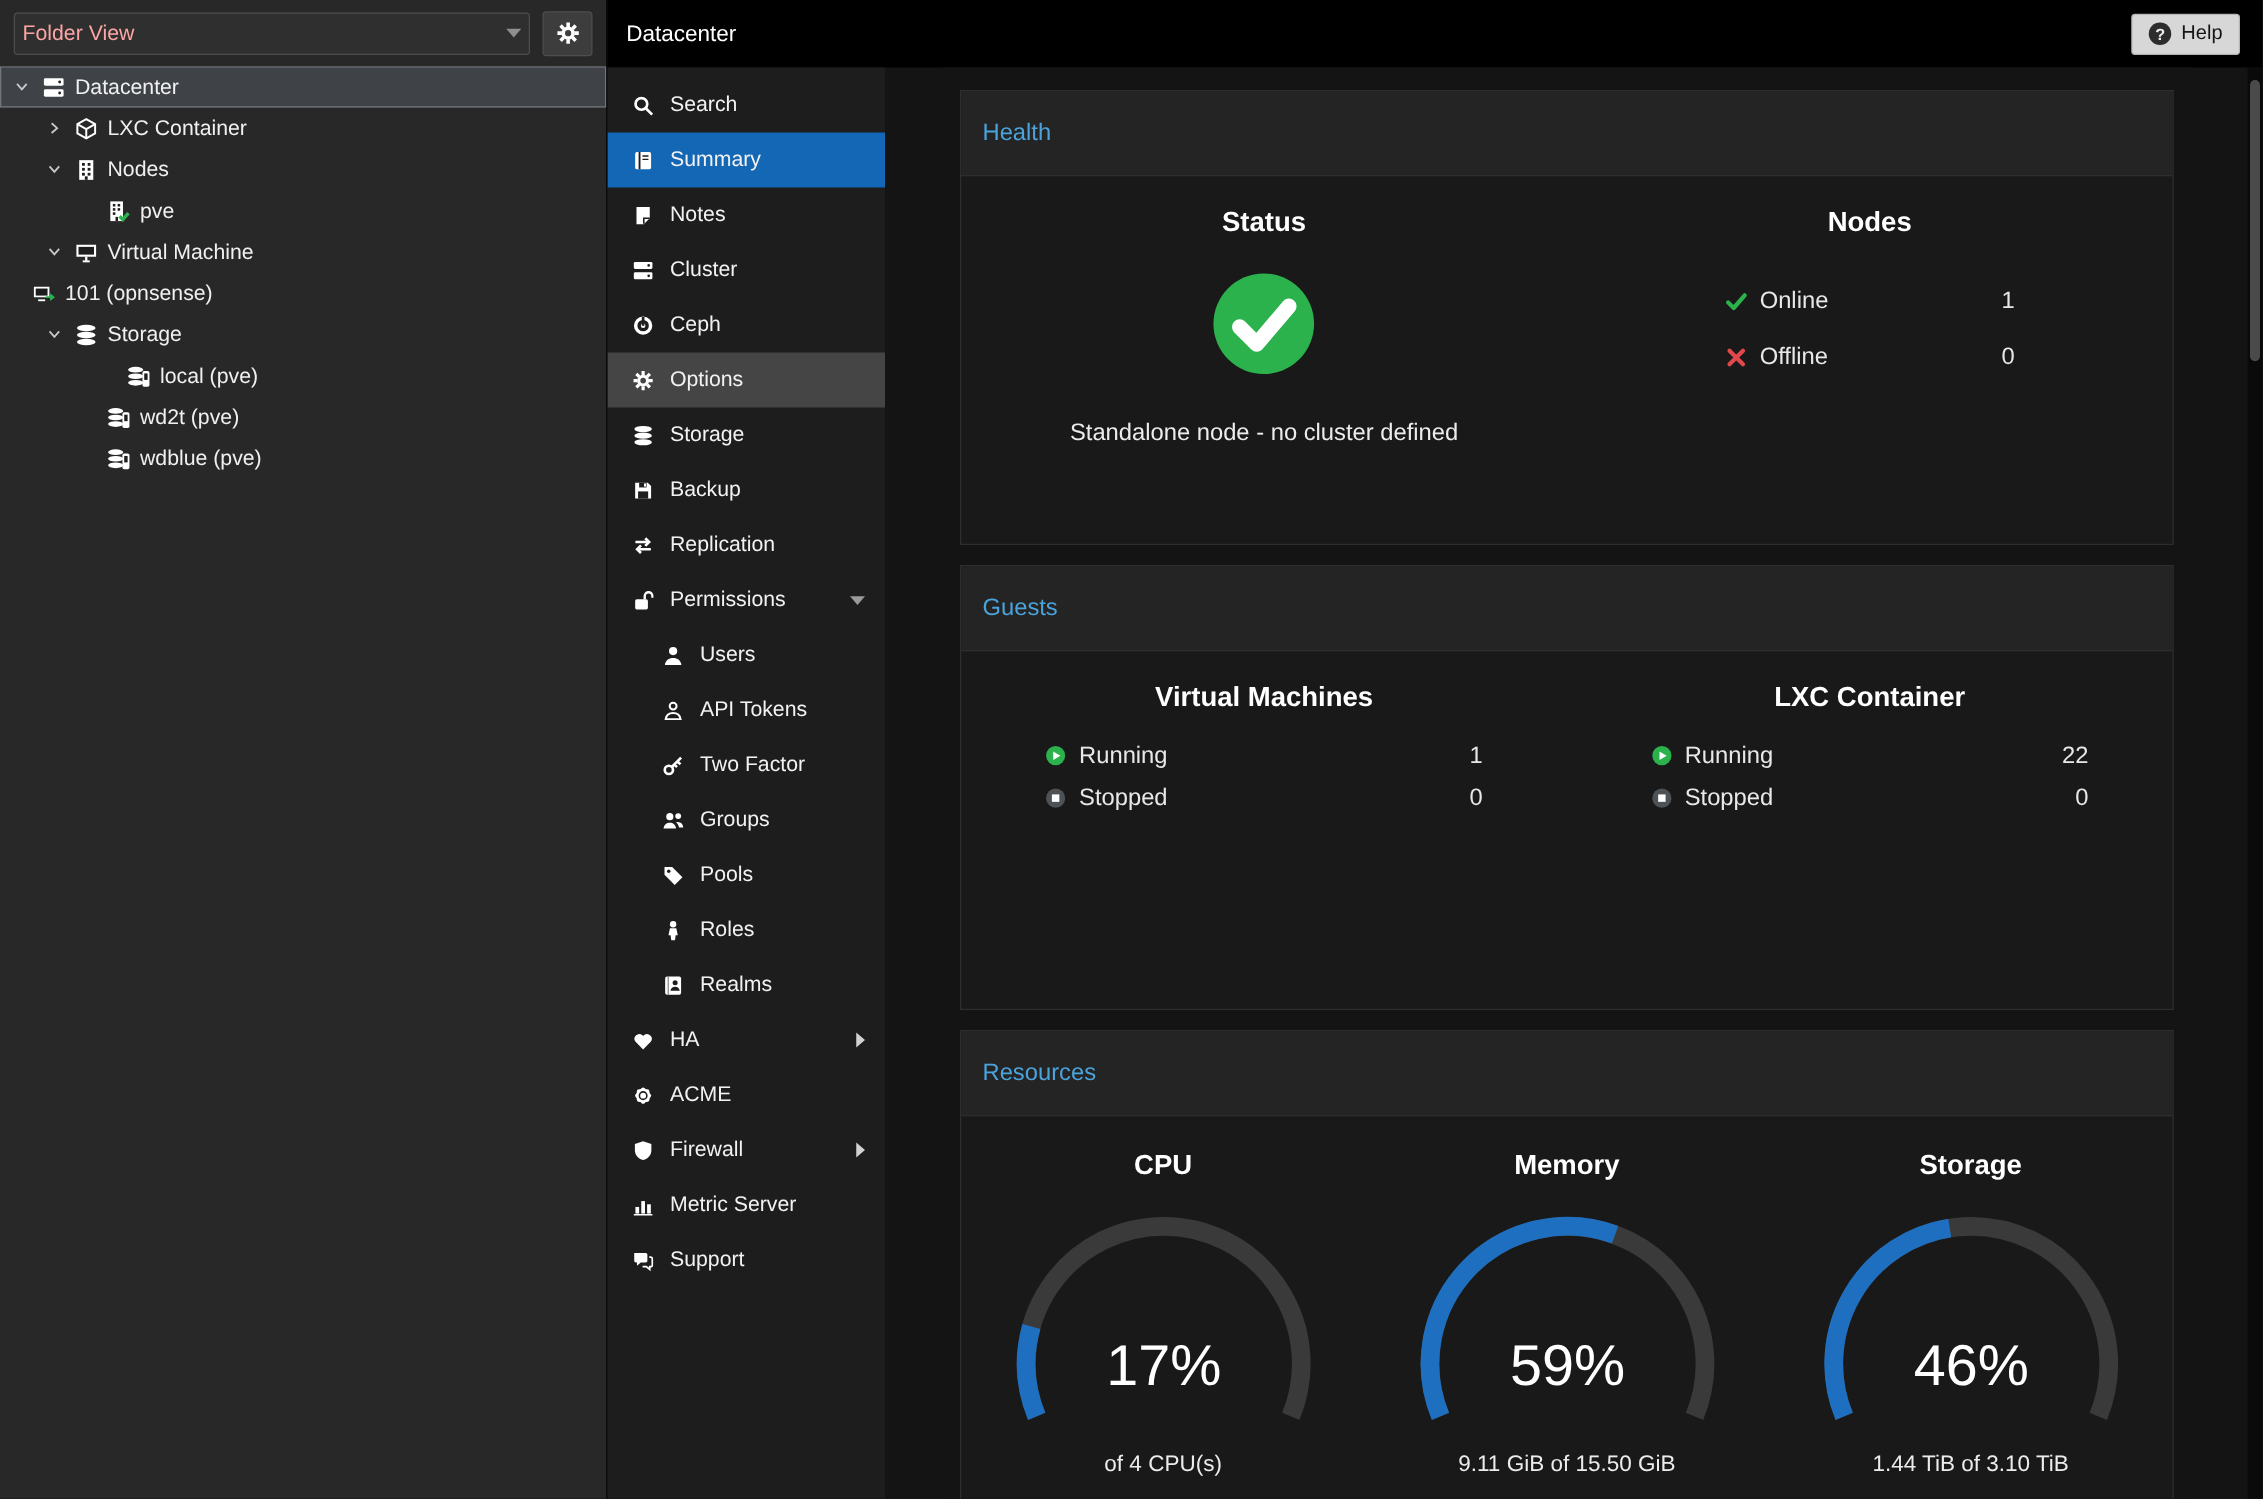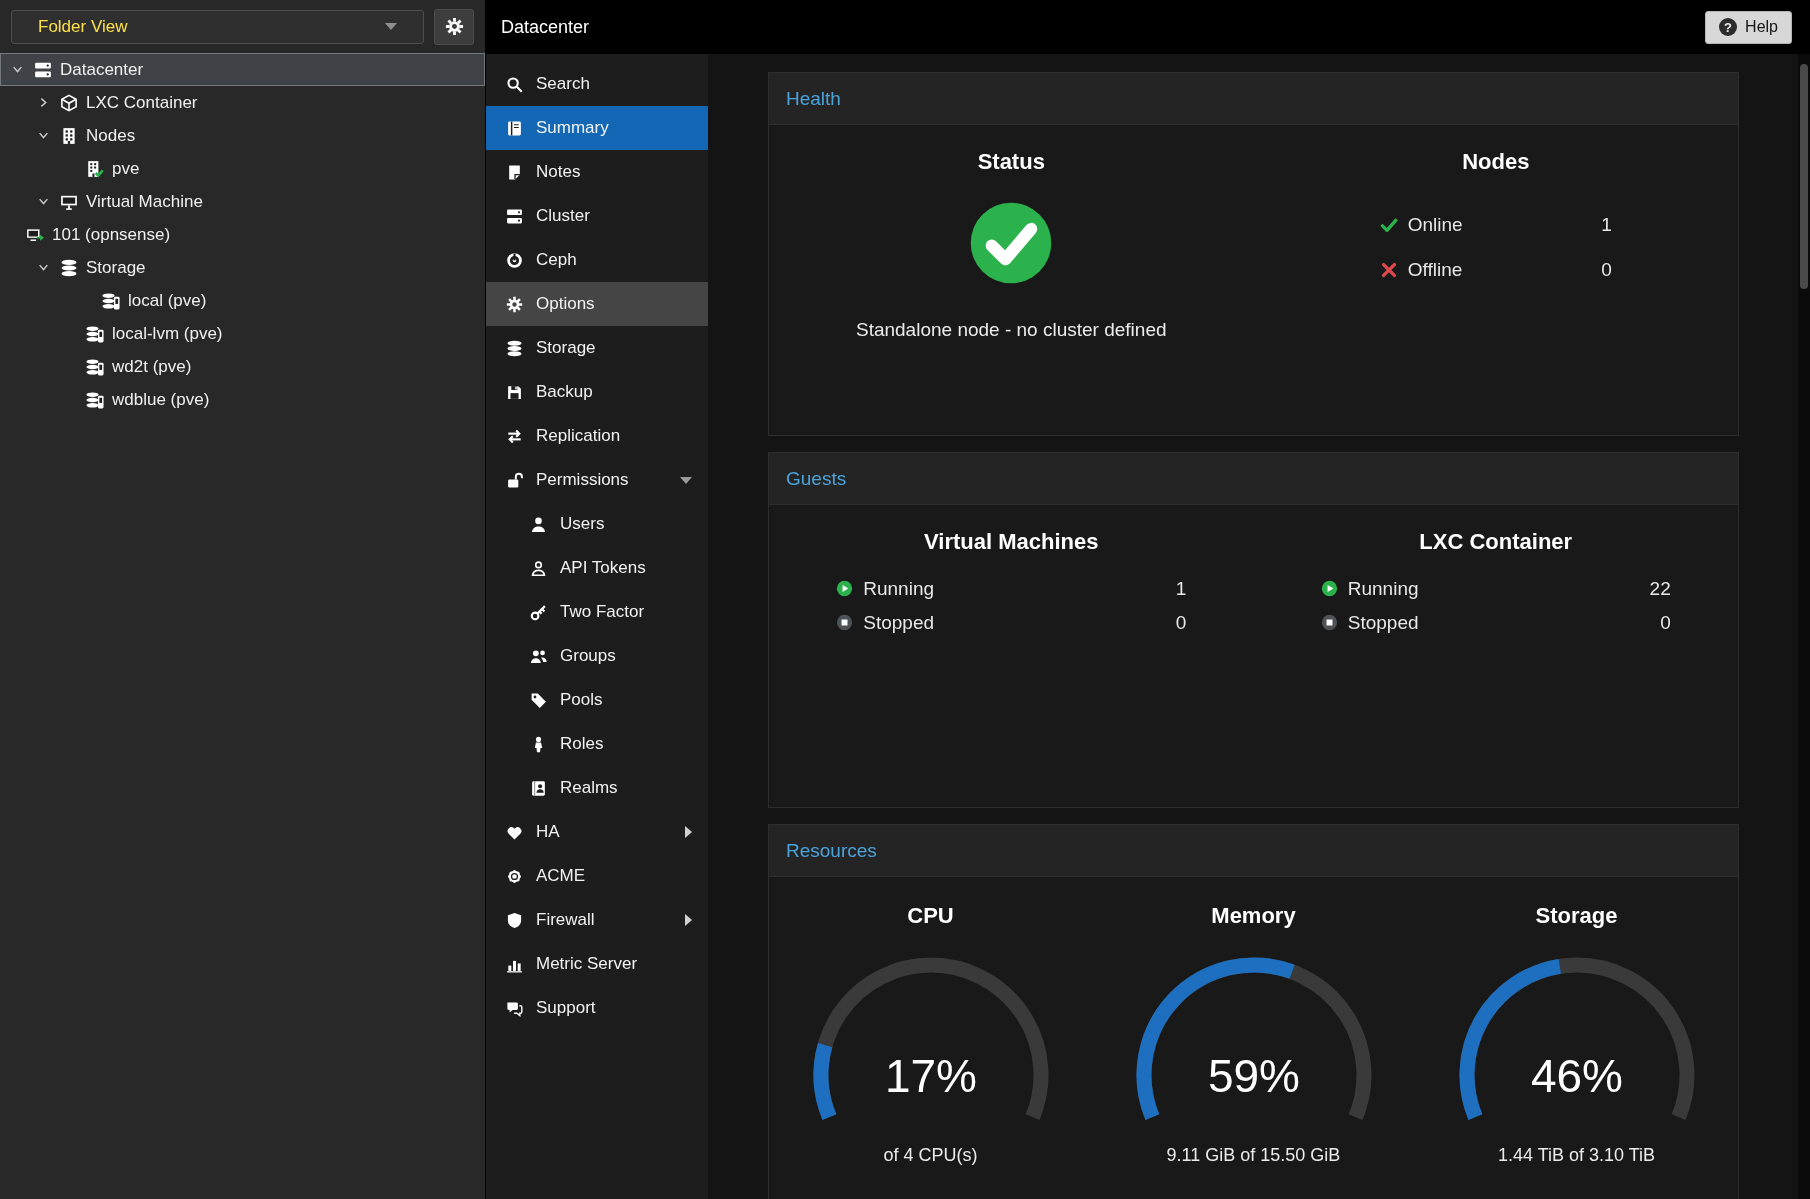--- a/index.html
+++ b/index.html
@@ -9,21 +9,21 @@
     background:#141414; color:#e8e8e8;
     -webkit-font-smoothing:antialiased;
   }
   .app { display:flex; width:100%; height:100%; }
 
   
   .left-panel { width:486px; flex:none; background:#282828; display:flex; flex-direction:column; border-right:1px solid #000; }
   .left-top { height:53px; flex:none; display:flex; align-items:center; gap:10px; padding:0 11px; }
   .view-select {
     flex:1; height:34px; background:#2f2f2f; border:1px solid #4d4d4d; border-radius:3px;
-    display:flex; align-items:center; padding:0 26px; font-size:17px; color:#fde047; cursor:pointer;justify-content:flex-end;
+    display:flex; align-items:center; padding:0 6px; font-size:17px; color:#fca5a5; cursor:pointer;justify-content:flex-end;
   }
   .vs-arrow { margin-left:auto; width:0; height:0; border-left:6px solid transparent; border-right:6px solid transparent; border-top:7px solid #8f8f8f; }
   .gear-btn { width:40px; height:36px; flex:none; background:#3d3d3d; border:1px solid #4d4d4d; border-radius:3px; display:flex; align-items:center; justify-content:center; cursor:pointer; }
   .gear-btn svg { width:19px; height:19px; }
 
   .tree { flex:1; overflow:hidden; font-size:17px; color:#f0f0f0; }
   .tree-row { height:33px; display:flex; align-items:center; gap:8px; cursor:pointer; white-space:nowrap; }
   .tree-row.selected { background:#3f4348; outline:1px solid #71787e; outline-offset:-1px; }
   .expander { width:18px; flex:none; display:flex; justify-content:center; align-items:center; }
   .icon { display:inline-flex; align-items:center; justify-content:center; }
@@ -45,21 +45,21 @@
   .menu-row.focused { background:#454545; }
   .menu-row.indented { padding-left:44px; }
   .menu-row .icon svg { width:17px; height:17px; }
   .m-arrow { margin-left:auto; }
   .arrow-down { width:0; height:0; border-left:6px solid transparent; border-right:6px solid transparent; border-top:7px solid #9a9a9a; }
   .arrow-right { width:0; height:0; border-top:6px solid transparent; border-bottom:6px solid transparent; border-left:7px solid #d2d2d2; }
 
   
   .content { flex:1; min-width:0; background:#141414; padding:18px 14px 0 15px; display:flex; flex-direction:column; gap:16px; overflow:hidden; }
   .panel { background:#191919; border:1px solid #2e2e2e; flex:none; }
-  .panel-header { height:52px; background:#242424; border-bottom:1px solid #2e2e2e; display:flex; align-items:center; padding:0 17px; font-size:19px; color:#4ba3dc; }
+  .panel-header { height:68px; background:#242424; border-bottom:1px solid #2e2e2e; display:flex; align-items:center; padding:0 17px; font-size:19px; color:#4ba3dc; }
   .panel.health { height:364px; }
   .panel.guests { height:356px; }
   .panel.resources { height:560px; }
 
   .panel-body { display:flex; }
   .col-half { flex:1; display:flex; flex-direction:column; align-items:center; }
   .block-title { margin-top:24px; font-size:22px; font-weight:bold; color:#fff; }
 
   .status-circle { margin-top:26px; }
   .status-circle svg { width:84px; height:84px; }
@@ -238,35 +238,20 @@
               <g fill="#ffffff">
                 <ellipse cx="5.8" cy="3.3" rx="5.4" ry="2"></ellipse>
                 <ellipse cx="5.8" cy="8" rx="5.4" ry="2"></ellipse>
                 <ellipse cx="5.8" cy="12.7" rx="5.4" ry="2"></ellipse>
                 <rect x="10.6" y="4.3" width="5" height="11.2" rx="1.2"></rect>
               </g>
               <rect x="11.9" y="6" width="2.4" height="4.6" fill="#1d1d1d"></rect>
             </svg>
           </span>
           <span class="tlabel">local (pve)</span>
-        </div>
-        <div class="tree-row" style="padding-left: 60px;">
-          <span class="expander"></span>
-          <span class="icon">
-            <svg viewBox="0 0 16 16">
-              <g fill="#ffffff">
-                <ellipse cx="5.8" cy="3.3" rx="5.4" ry="2"></ellipse>
-                <ellipse cx="5.8" cy="8" rx="5.4" ry="2"></ellipse>
-                <ellipse cx="5.8" cy="12.7" rx="5.4" ry="2"></ellipse>
-                <rect x="10.6" y="4.3" width="5" height="11.2" rx="1.2"></rect>
-              </g>
-              <rect x="11.9" y="6" width="2.4" height="4.6" fill="#1d1d1d"></rect>
-            </svg>
-          </span>
-          <span class="tlabel">local-lvm (pve)</span>
         </div>
         <div class="tree-row" style="padding-left: 60px;">
           <span class="expander"></span>
           <span class="icon">
             <svg viewBox="0 0 16 16">
               <g fill="#ffffff">
                 <ellipse cx="5.8" cy="3.3" rx="5.4" ry="2"></ellipse>
                 <ellipse cx="5.8" cy="8" rx="5.4" ry="2"></ellipse>
                 <ellipse cx="5.8" cy="12.7" rx="5.4" ry="2"></ellipse>
                 <rect x="10.6" y="4.3" width="5" height="11.2" rx="1.2"></rect>

